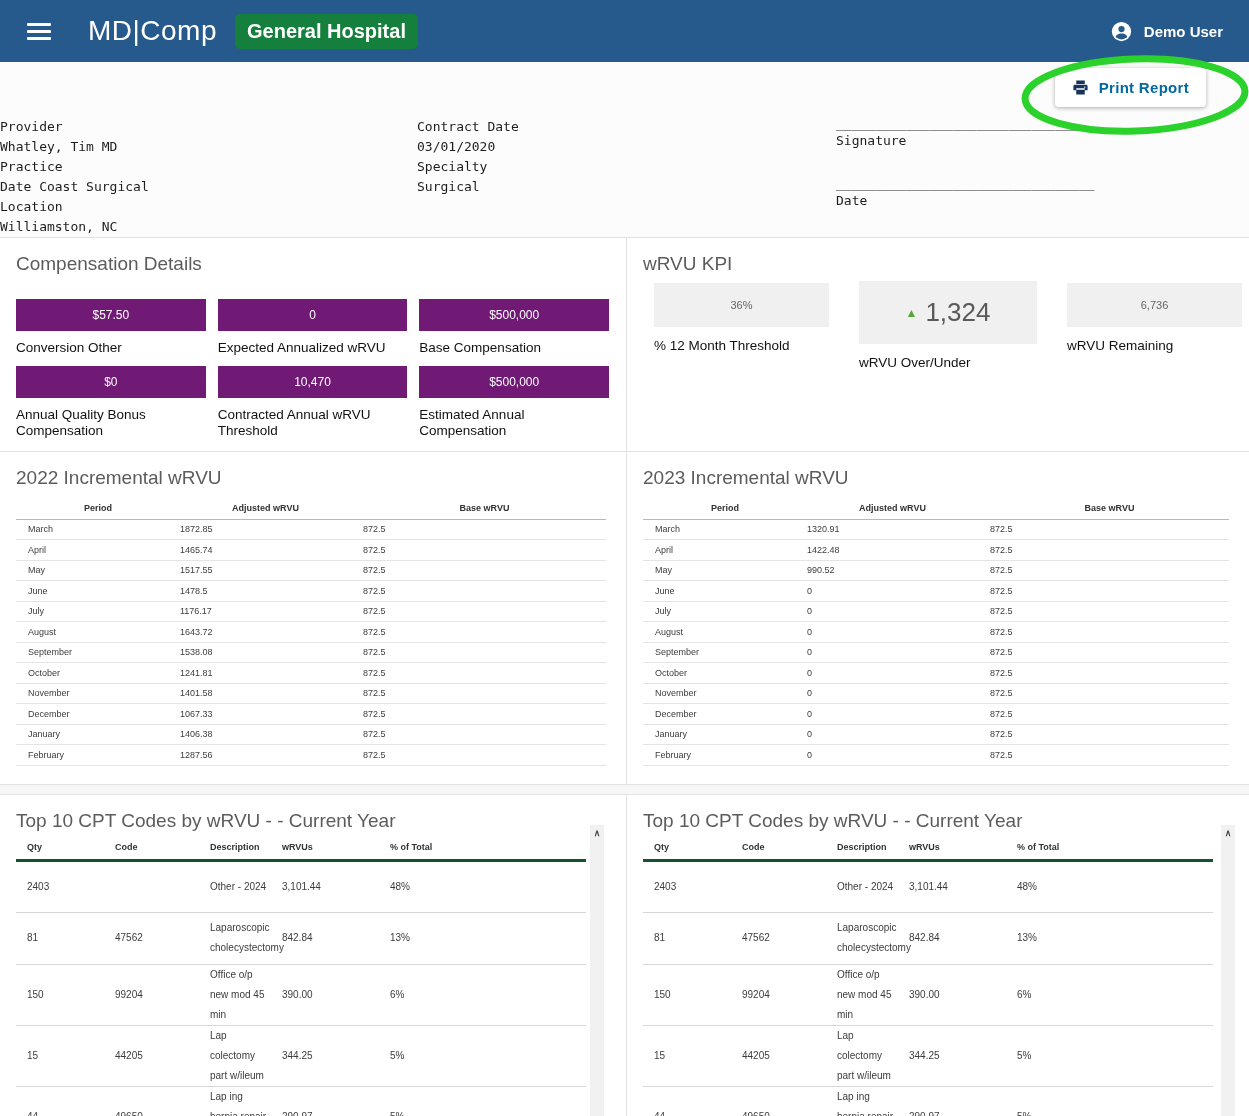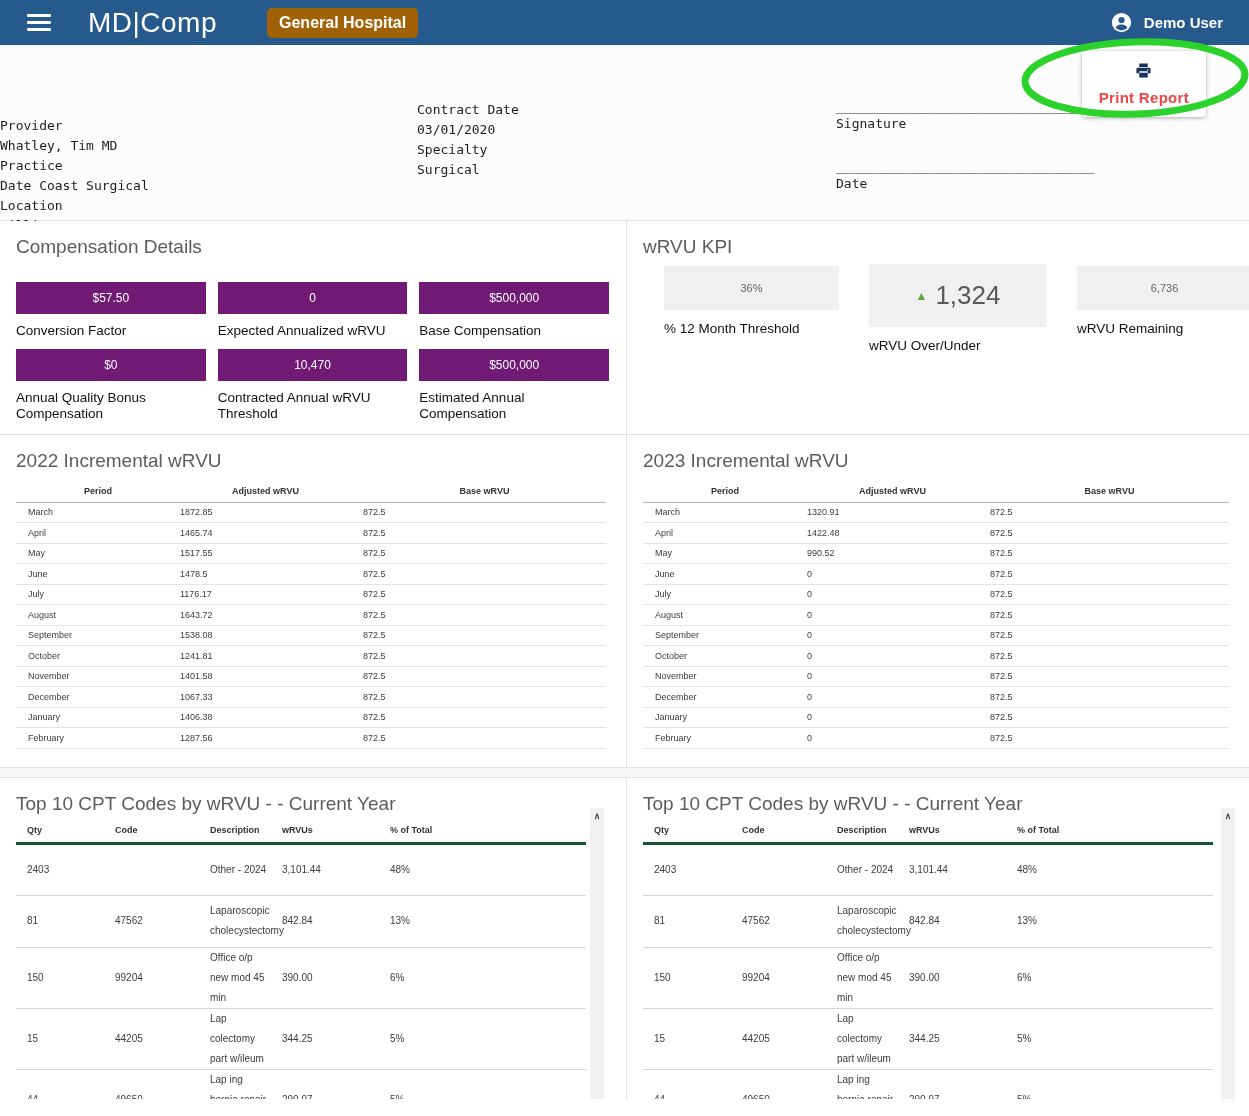--- a/index.html
+++ b/index.html
@@ -1,43 +1,43 @@
 <!DOCTYPE html>
 <html><head>
 <meta charset="utf-8">
 <style>
   * { margin:0; padding:0; box-sizing:border-box; }
   html,body { width:1249px; height:1116px; overflow:hidden; background:#fff;
     font-family:"Liberation Sans", sans-serif; }
 
   
-  .navbar { height:45px; background:#265A8C; display:flex; align-items:center;
+  .navbar { height:62px; background:#265A8C; display:flex; align-items:center;
     padding:0 26px 0 27px; position:relative; z-index:2; }
   .hamburger { width:24px; height:17px; display:flex; flex-direction:column;
     justify-content:space-between; cursor:pointer; }
   .hamburger span { display:block; height:3px; background:#fff; border-radius:1px; }
   .brand { color:#fff; font-size:28px; font-weight:400; letter-spacing:.5px; margin-left:37px; }
-  .badge { margin-left:50px; background:#a16207; color:#fff; font-size:16px; font-weight:700;
+  .badge { margin-left:18px; background:#15803d; color:#fff; font-size:20px; font-weight:700;
     padding:6px 12px; border-radius:5px; }
   .nav-right { margin-left:auto; display:flex; align-items:center; gap:12px; }
   .user-name { color:#fff; font-size:15px; font-weight:700; }
 
   
   .report-header { position:relative; height:175px; background:#fcfcfc; }
   .mono { font-family:"DejaVu Sans Mono", monospace; font-size:13px; color:#1d1d1d; line-height:20px; }
-  .provider-block { position:absolute; left:0;  top:55px;margin-top:16px; }
+  .provider-block { position:absolute; left:0;  top:55px; }
   .contract-block { position:absolute; left:417px; top:55px; }
   .sig-block { position:absolute; left:836px; top:55px; width:256px; }
   .sig-line { letter-spacing:0; white-space:nowrap; line-height:14px; }
   .sig-label { margin-bottom:26px; }
 
   .print-btn { position:absolute; top:6px; right:43px; background:#fff; border:none;
     border-radius:4px; box-shadow:0 1px 4px rgba(0,0,0,.32); padding:11px 17px;
     display:flex; align-items:center; gap:10px; cursor:pointer;
-    font-size:15px; font-weight:700; color:#ef4444; letter-spacing:.3px;flex-direction:column; }
+    font-size:15px; font-weight:700; color:#0369a1; letter-spacing:.3px; }
   .annotation { position:absolute; top:-9px; right:-2px; width:232px; height:84px;
     pointer-events:none; z-index:3; }
 
   
   .panels { display:grid; grid-template-columns:627px 1fr; border-top:1px solid #e2e2e2; }
   .panel { background:#fff; overflow:hidden; position:relative; }
   .b-r { border-right:1px solid #e2e2e2; }
   .b-b { border-bottom:1px solid #e2e2e2; }
   .row-a { height:214px; }
   .row-b { height:333px; }
@@ -47,21 +47,21 @@
   .panel-title { font-size:19px; color:#5c5c5c; font-weight:400; padding:15px 0 0 16px; }
 
   
   .comp-grid { display:grid; grid-template-columns:repeat(3,1fr); column-gap:12px;
     row-gap:10px; margin:24px 17px 0 16px; }
   .comp-card .box { height:32px; background:#701a75; color:#fff; font-size:12px;
     display:flex; align-items:center; justify-content:center; }
   .comp-card .lbl { font-size:13.5px; color:#111; margin-top:9px; line-height:16px; }
 
   
-  .kpi-cards { display:flex; gap:30px; margin:6px 0 0 37px; align-items:flex-start; }
+  .kpi-cards { display:flex; gap:30px; margin:6px 0 0 27px; align-items:flex-start; }
   .kpi-card { display:flex; flex-direction:column; }
   .kpi-card .kbox { background:#f0f0f0; display:flex; align-items:center; justify-content:center; }
   .kpi-sm .kbox { width:175px; height:44px; margin-top:2px; font-size:11px; color:#666; }
   .kpi-lg .kbox { width:178px; height:63px; font-size:26px; color:#595959; }
   .kpi-lg .arrow { font-size:12px; color:#57A639; margin-right:8px; }
   .kpi-card .lbl { font-size:13.5px; color:#111; margin-top:11px; }
 
   
   table { border-collapse:collapse; table-layout:fixed; }
   .inc-table { margin:8px 16px 0 16px; width:calc(100% - 36px); }
@@ -145,21 +145,21 @@
   </div>
 </div>
 
 <div class="panels">
 
   <div class="panel row-a b-r b-b">
     <div class="panel-title">Compensation Details</div>
     <div class="comp-grid">
       <div class="comp-card">
         <div class="box">$57.50</div>
-        <div class="lbl"><span>Conversion Factor</span></div>
+        <div class="lbl"><span>Conversion Other</span></div>
       </div>
       <div class="comp-card">
         <div class="box">0</div>
         <div class="lbl"><span>Expected Annualized wRVU</span></div>
       </div>
       <div class="comp-card">
         <div class="box">$500,000</div>
         <div class="lbl"><span>Base Compensation</span></div>
       </div>
       <div class="comp-card">

